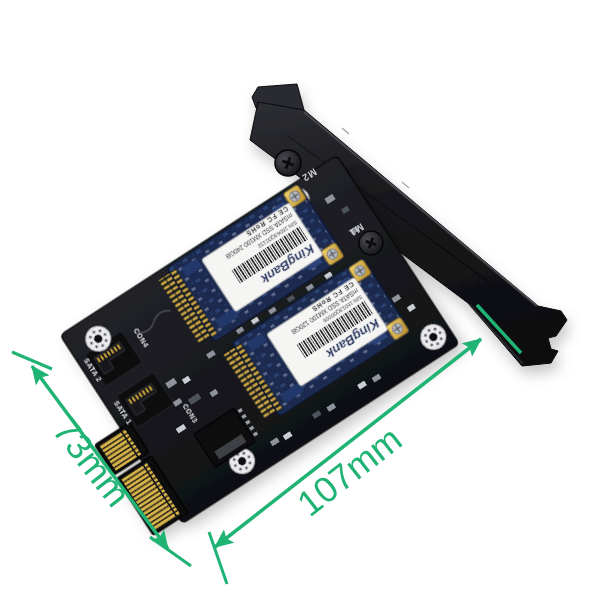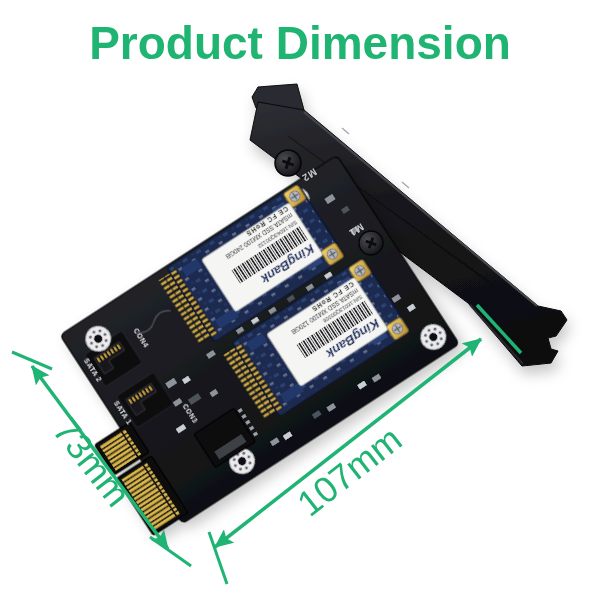--- a/index.html
+++ b/index.html
@@ -15,21 +15,20 @@
   .dimtext{font-size:36px;fill:#1fb374;}
   .brand{font-size:13px;font-weight:bold;font-style:italic;fill:#182a5e;}
   .lblsmall{font-size:5.5px;fill:#44464a;}
   .lblmodel{font-size:6.3px;fill:#26282c;}
   .lblcert{font-size:6.5px;font-weight:bold;fill:#141518;letter-spacing:1px;}
 </style>
 </head>
 <body>
 
 <div class="stage">
-  <div class="title">Product Dimension</div>
 
   <svg width="600" height="600" viewBox="0 0 600 600">
     <defs>
       <marker id="arr" viewBox="0 0 18 16" markerWidth="19" markerHeight="17" refX="17" refY="8" orient="auto-start-reverse" markerUnits="userSpaceOnUse">
         <path d="M0,0 L18,8 L0,16 L3.5,8 Z" fill="#1fb374"></path>
       </marker>
       <linearGradient id="bracketGrad" x1="0" y1="0" x2="0.25" y2="1">
         <stop offset="0" stop-color="#2e2f34"></stop>
           <stop offset="0.45" stop-color="#18181c"></stop>
           <stop offset="1" stop-color="#0e0e11"></stop>

